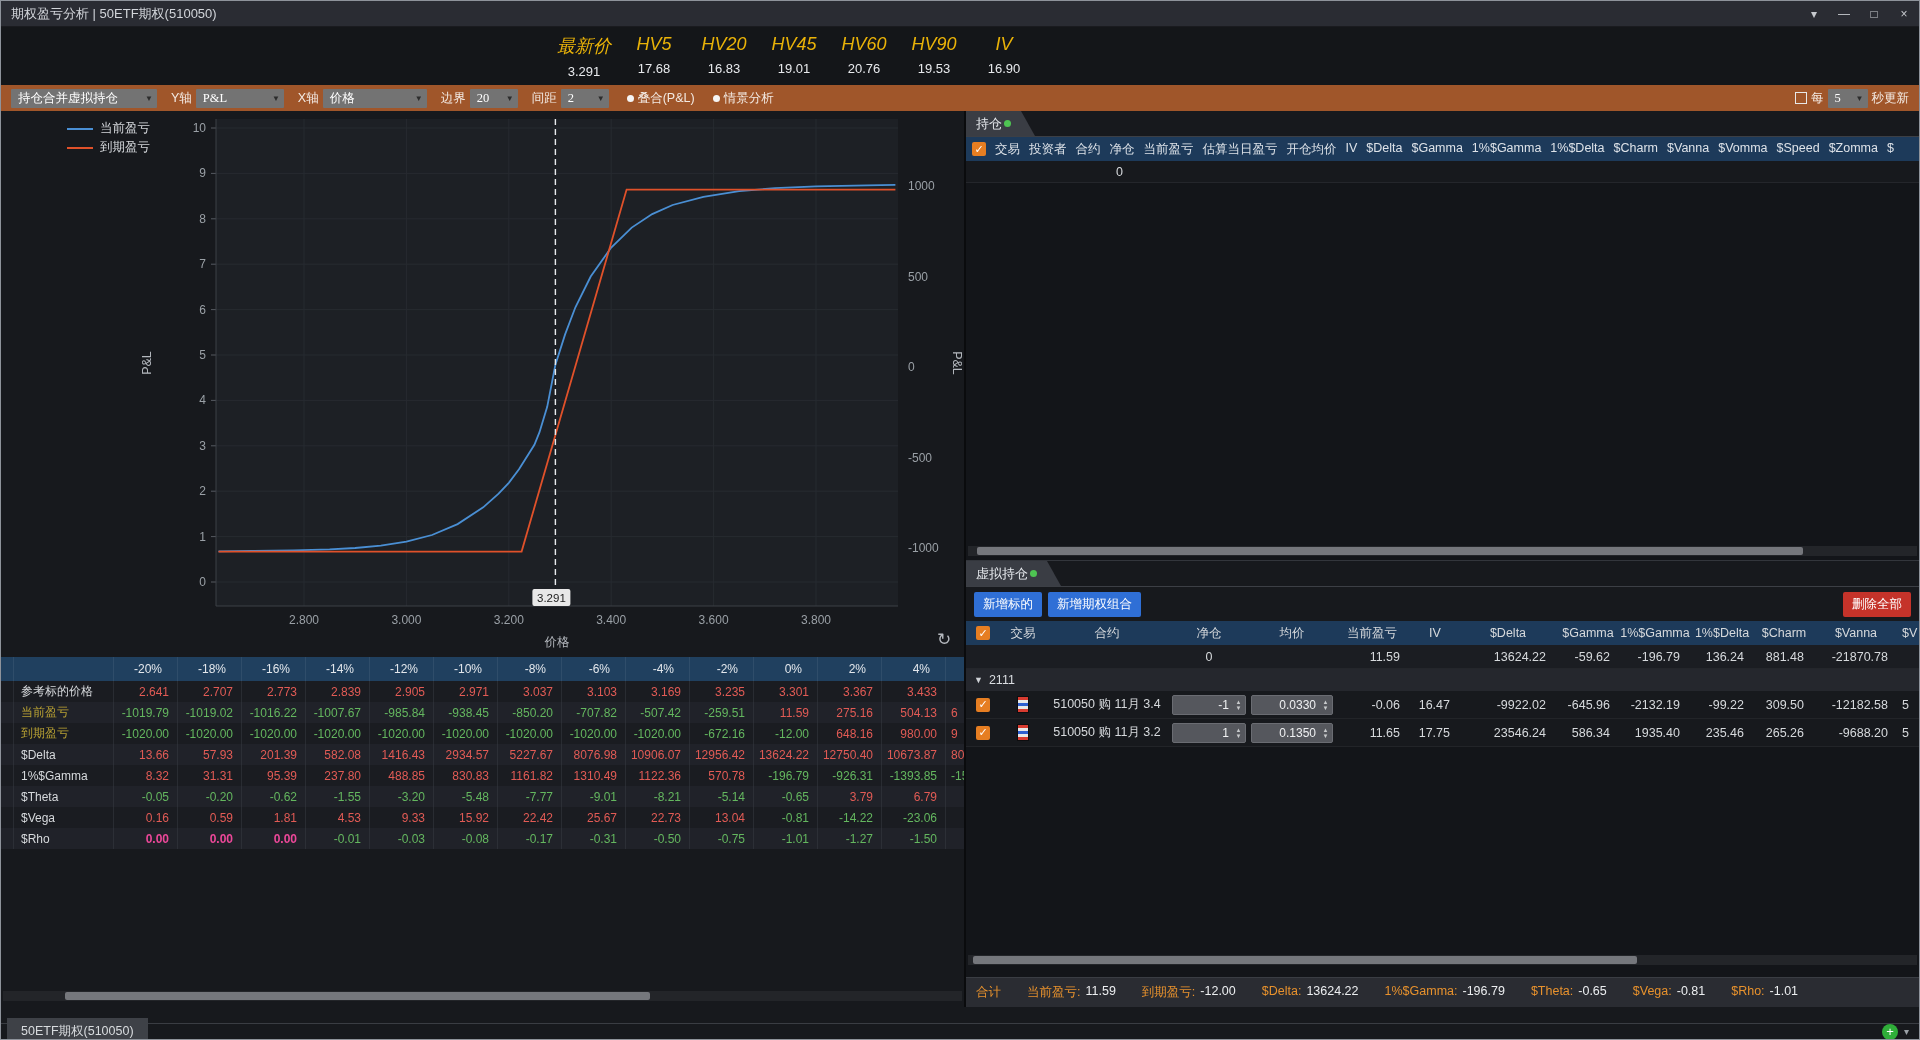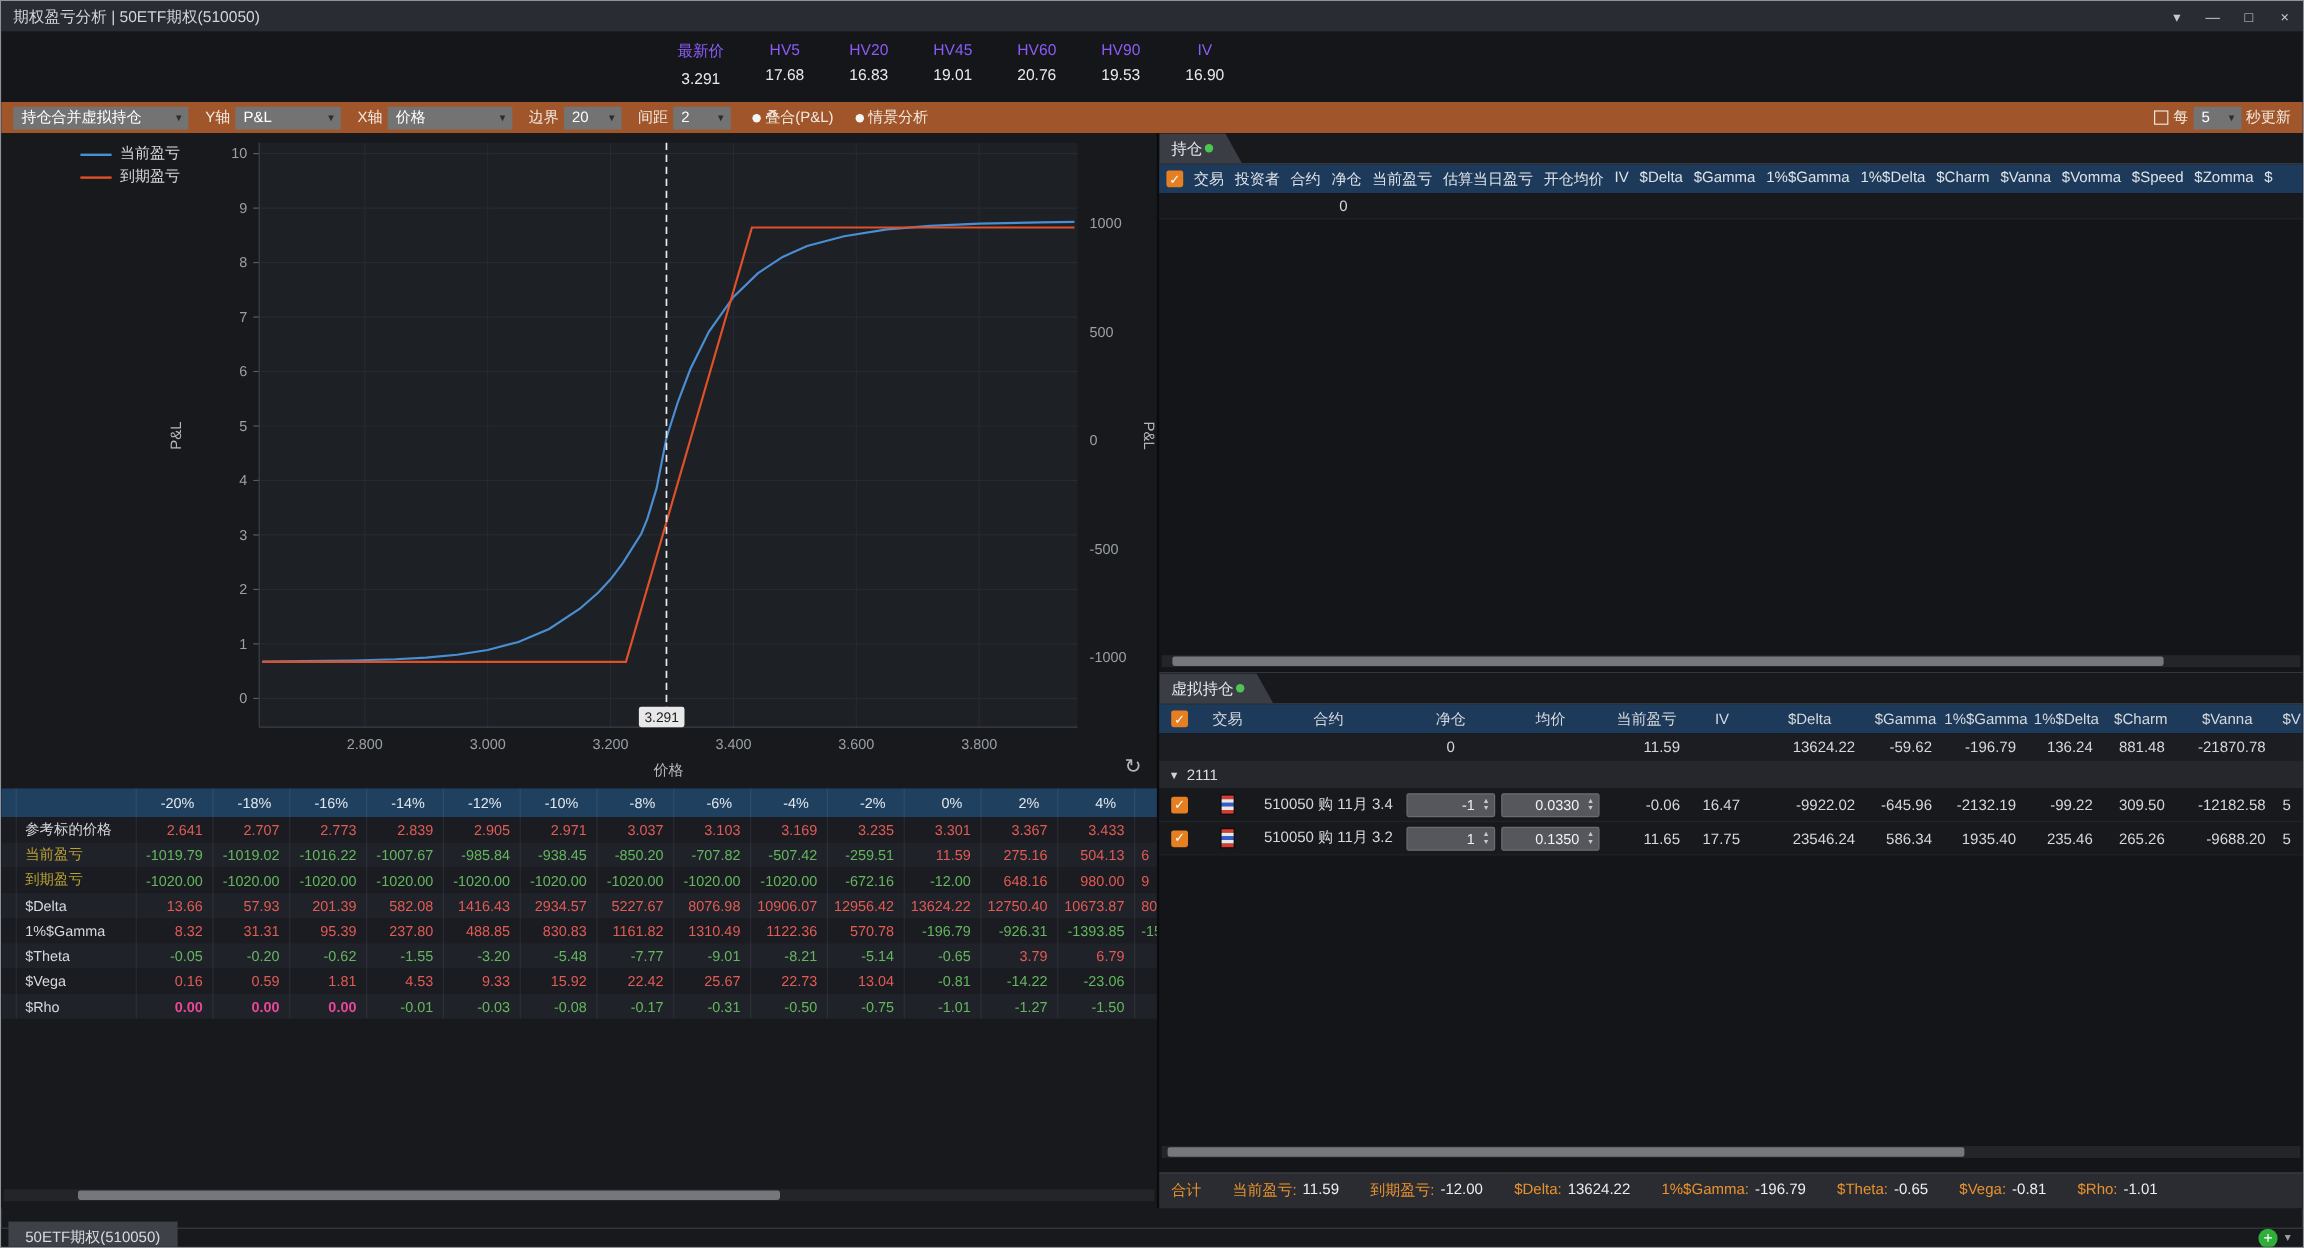--- a/index.html
+++ b/index.html
@@ -13,29 +13,29 @@
     border-bottom:1px solid #1a1b1f; }
   .titlebar .title { color:#d2d5da; font-size:13px; padding-left:10px; }
   .win-controls { margin-left:auto; display:flex; align-items:center; height:100%; }
   .win-btn { width:30px; height:100%; display:flex; align-items:center; justify-content:center;
     color:#c6c9ce; font-size:12px; cursor:default; }
 
   
   .statsbar { height:58px; background:#141619; position:relative; }
   .stats-list { position:absolute; left:548px; top:7px; display:flex; }
   .stat { width:70px; text-align:center; }
-  .stat-label { color:#8b5cf6; font-size:13px; }
+  .stat-label { color:#eab308; font-size:18px;font-style:italic; }
   .stat-value { color:#e8eaed; font-size:13px; margin-top:6px; }
 
   
   .toolbar { height:26px; background:#a0562a; display:flex; align-items:center;
     padding:0 10px; font-size:12.5px; color:#f2e9e2; }
   .tb-label { margin:0 4px 0 14px; }
   .dd { background:#737373; color:#fff; height:19px; display:inline-flex; align-items:center;
-    padding:0 4px 0 7px; font-size:12.5px; border-radius:1px; }
+    padding:0 4px 0 7px; font-size:12.5px; border-radius:1px;font-family:Liberation Serif, serif; }
   .dd .dd-arrow { margin-left:auto; font-size:8px; color:#2c2c2c; padding-left:6px; }
   .radio { display:inline-flex; align-items:center; margin-left:18px; }
   .radio .dot { width:7px; height:7px; border-radius:50%; background:#f5f5f5; margin-right:4px; }
   .tb-right { margin-left:auto; display:flex; align-items:center; }
   .cb-empty { width:12px; height:12px; border:1px solid #e8e8e8; background:transparent; margin-right:4px; }
 
   
   .main { position:absolute; top:110px; bottom:32px; left:0; right:0; display:flex; }
   .left-panel { width:965px; position:relative; background:#17191d; border-right:2px solid #0a0b0d; }
   .chart-wrap { height:546px; position:relative; }
@@ -497,20 +497,25 @@
         </div>
       </div>
 
       <div class="virt-panel">
         <div class="tabstrip">
           <span class="tab">
             <span>虚拟持仓</span>
             <span class="green-dot"></span>
           </span>
         </div>
+        <div class="virt-buttons">
+          <button class="btn-blue">新增标的</button>
+          <button class="btn-blue">新增期权组合</button>
+          <button class="btn-red">删除全部</button>
+        </div>
         <div>
             <div class="v-row v-head grid-head">
               <div class="v-cell">
                 <span class="cb">✓</span>
               </div>
               <div class="v-cell">交易</div>
               <div class="v-cell">合约</div>
               <div class="v-cell">净仓</div>
               <div class="v-cell">均价</div>
               <div class="v-cell">当前盈亏</div>

